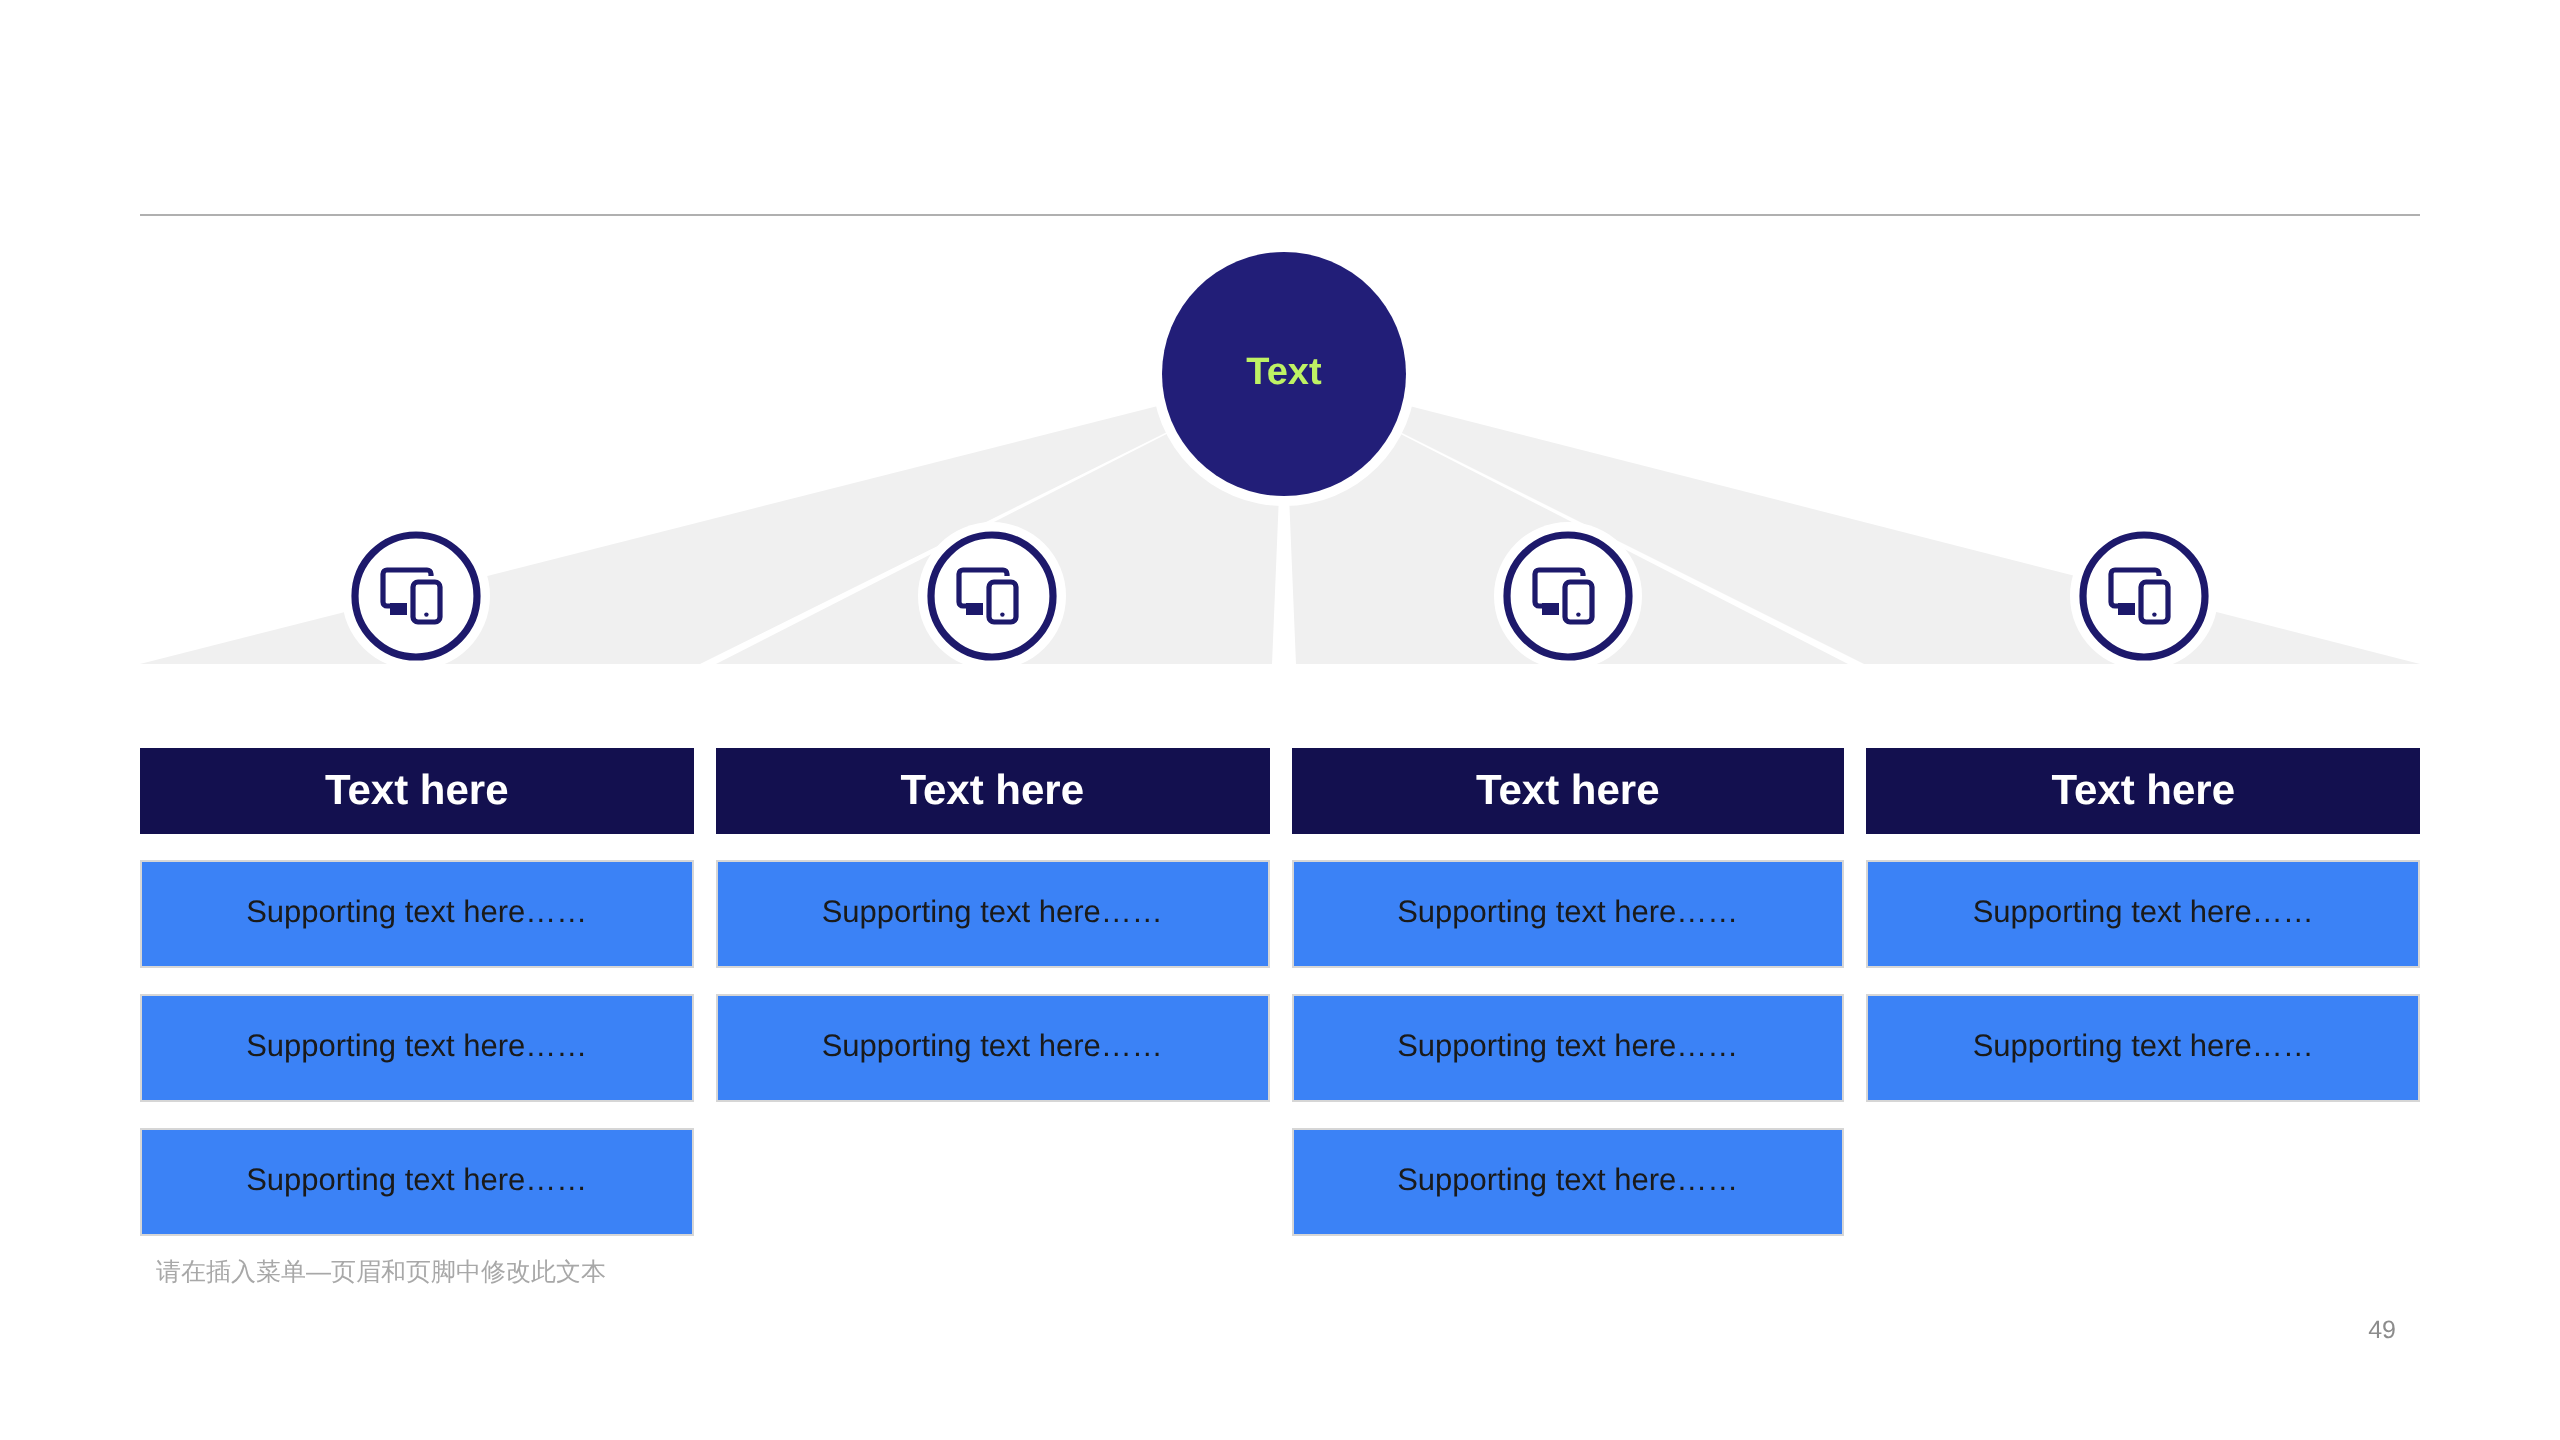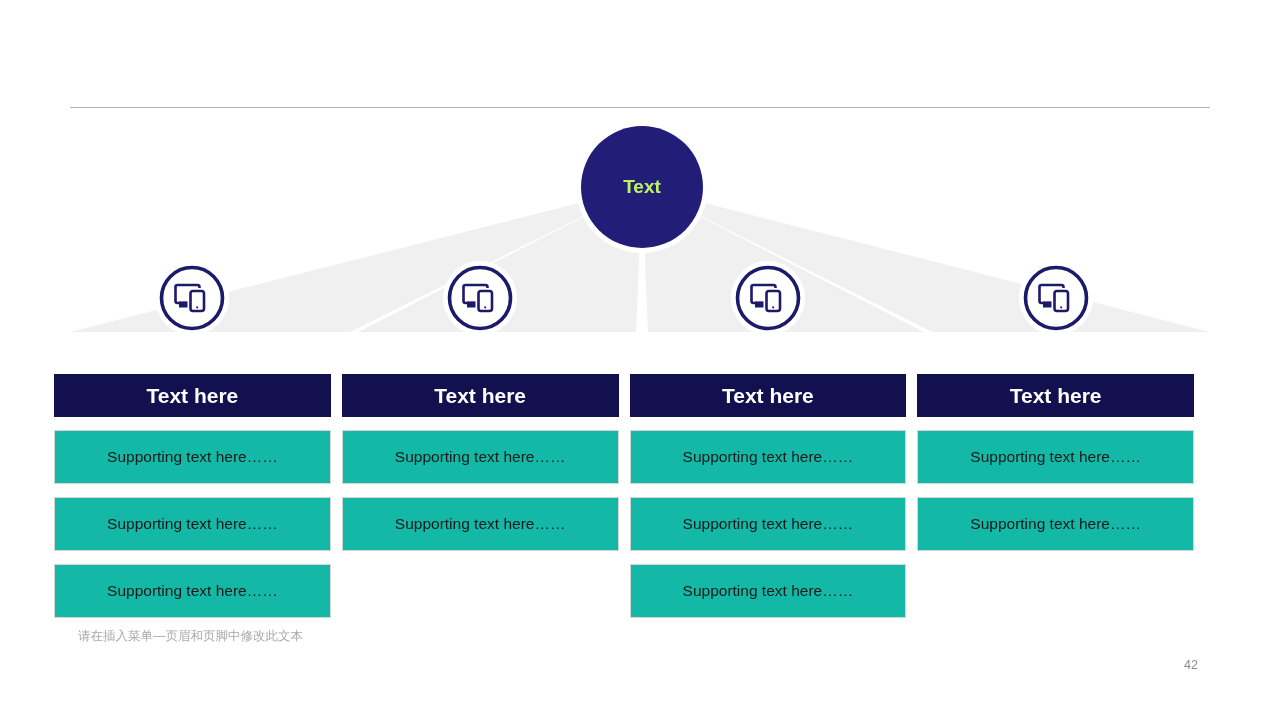--- a/index.html
+++ b/index.html
@@ -33,21 +33,21 @@
     background: #221e78;
     box-shadow: 0 0 0 5px #ffffff;
     display: flex; align-items: center; justify-content: center;
     color: #bef264;
     font-size: 19px; font-weight: bold;
     z-index: 2;
   }
 
   .columns {
     position: absolute;
-    left: 54px; top: 374px;
+    left: 70px; top: 374px;
     width: 1140px;
     display: grid;
     grid-template-columns: repeat(4, 1fr);
     gap: 11px;
     z-index: 2;
   }
 
   .column { position: relative; }
 
   .icon-wrap {
@@ -66,21 +66,21 @@
     background: #13104f;
     color: #ffffff;
     font-size: 21px; font-weight: bold;
     display: flex; align-items: center; justify-content: center;
   }
 
   .support-box {
     height: 52px;
     margin-top: 13px;
     border: 1px solid #d6d6d6;
-    background: #14b8a6;
+    background: #3b82f6;
     display: flex; align-items: center; justify-content: center;
     font-size: 15.5px;
     color: #1a1a1a;
   }
 
   .footer-note {
     position: absolute;
     left: 78px; top: 628px;
     font-size: 12.5px;
     color: #a8a8a8;
@@ -203,13 +203,13 @@
       <span>Supporting text here……</span>
     </div>
     <div class="support-box">
       <span>Supporting text here……</span>
     </div>
   </div>
 
 </div>
 
 <div class="footer-note">请在插入菜单—页眉和页脚中修改此文本</div>
-<div class="page-number">42</div>
+<div class="page-number">49</div>
 
 </body></html>

